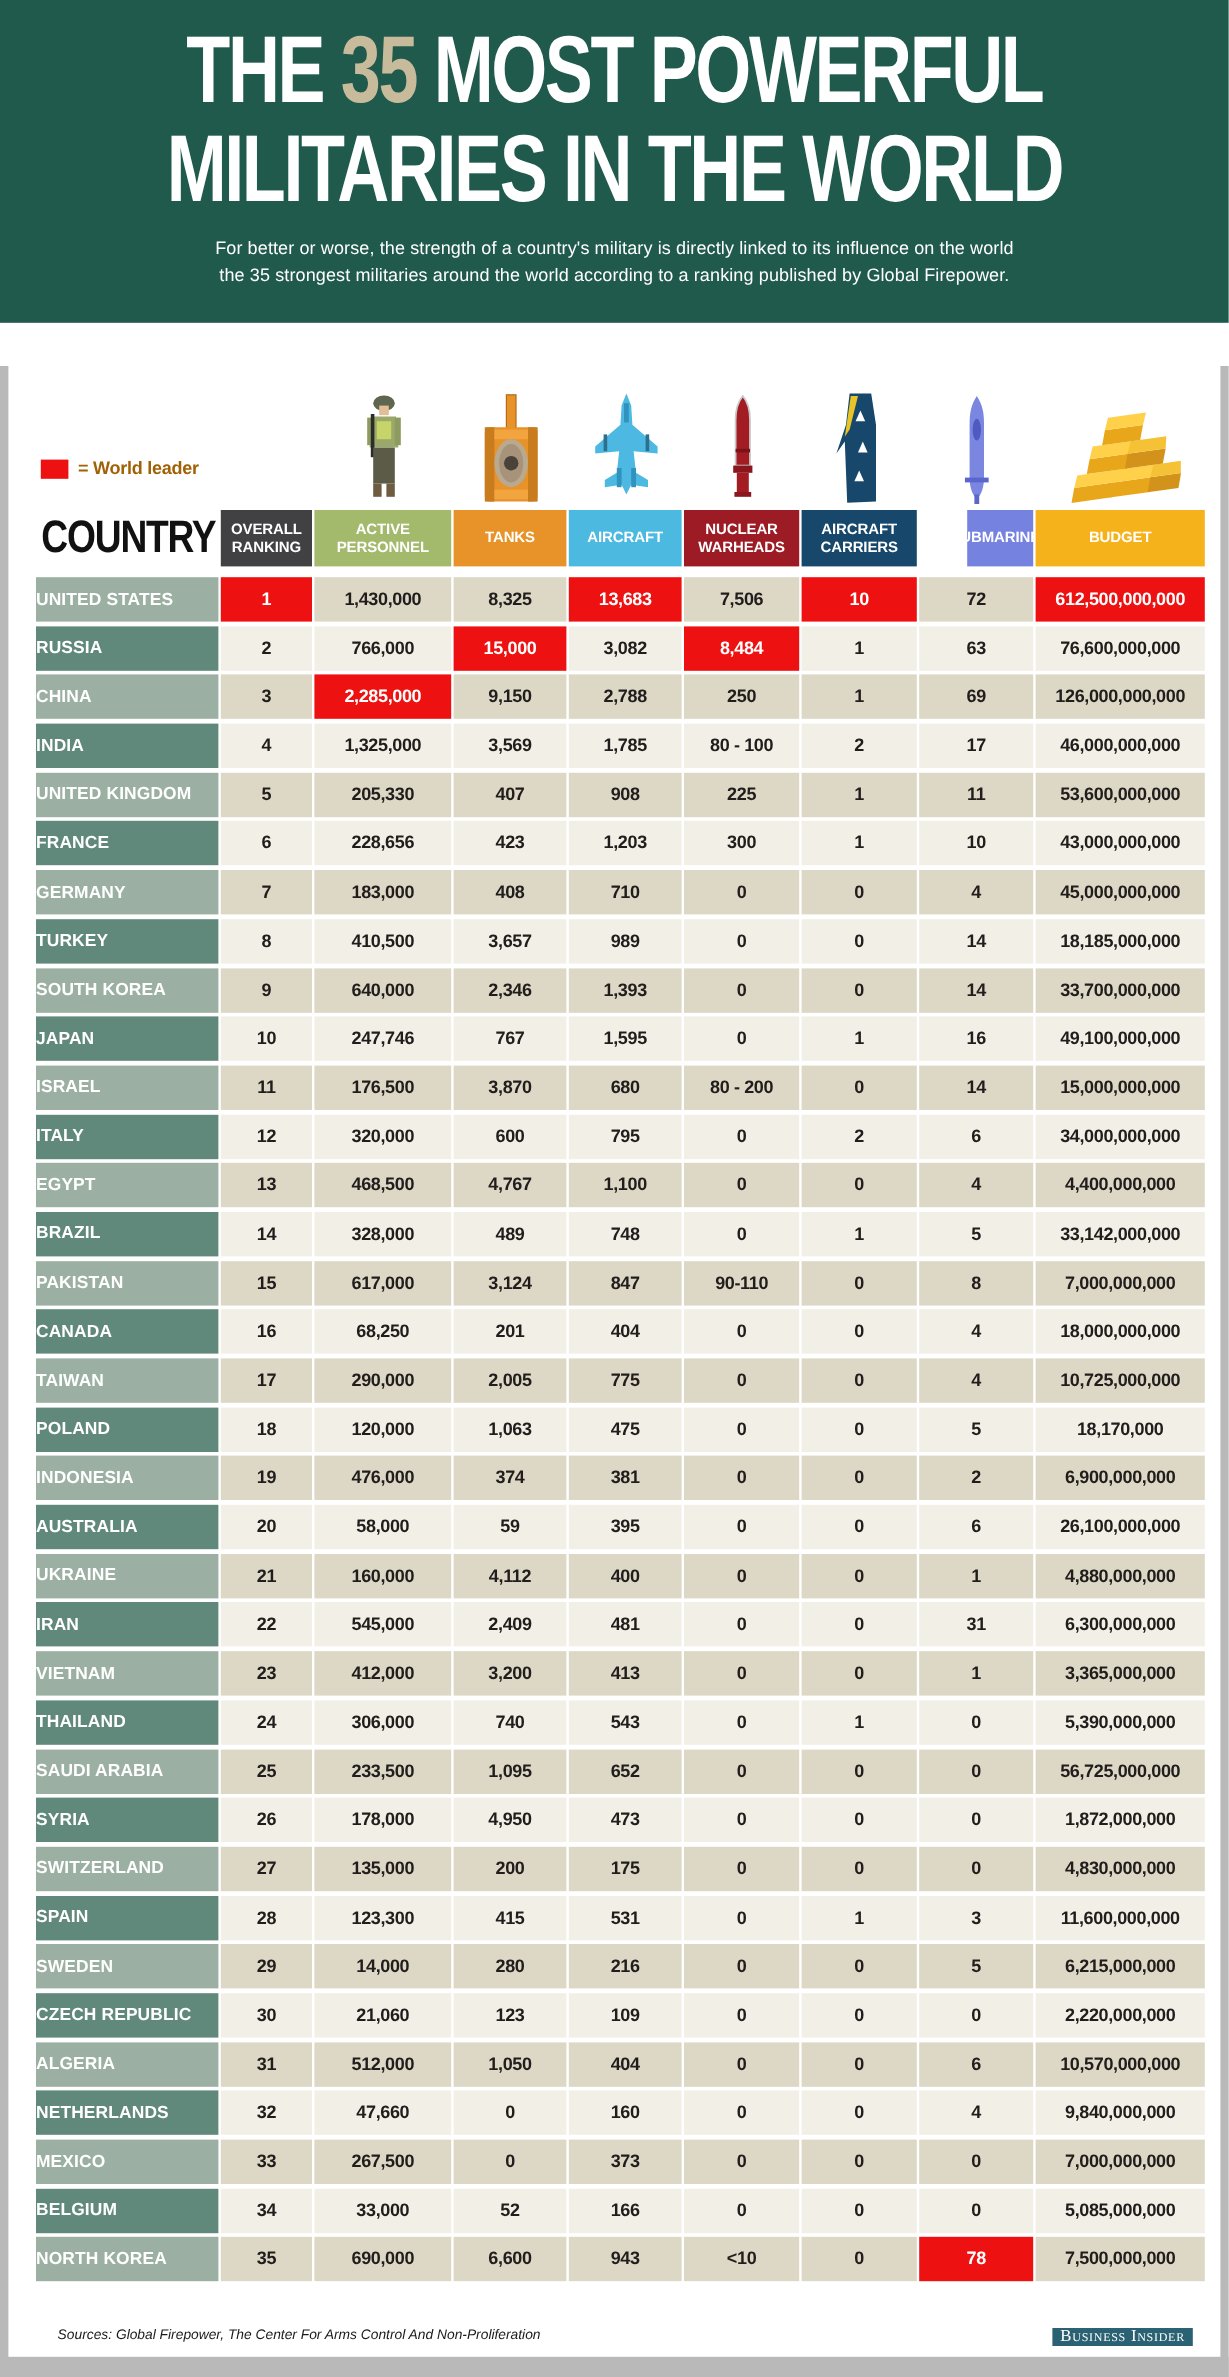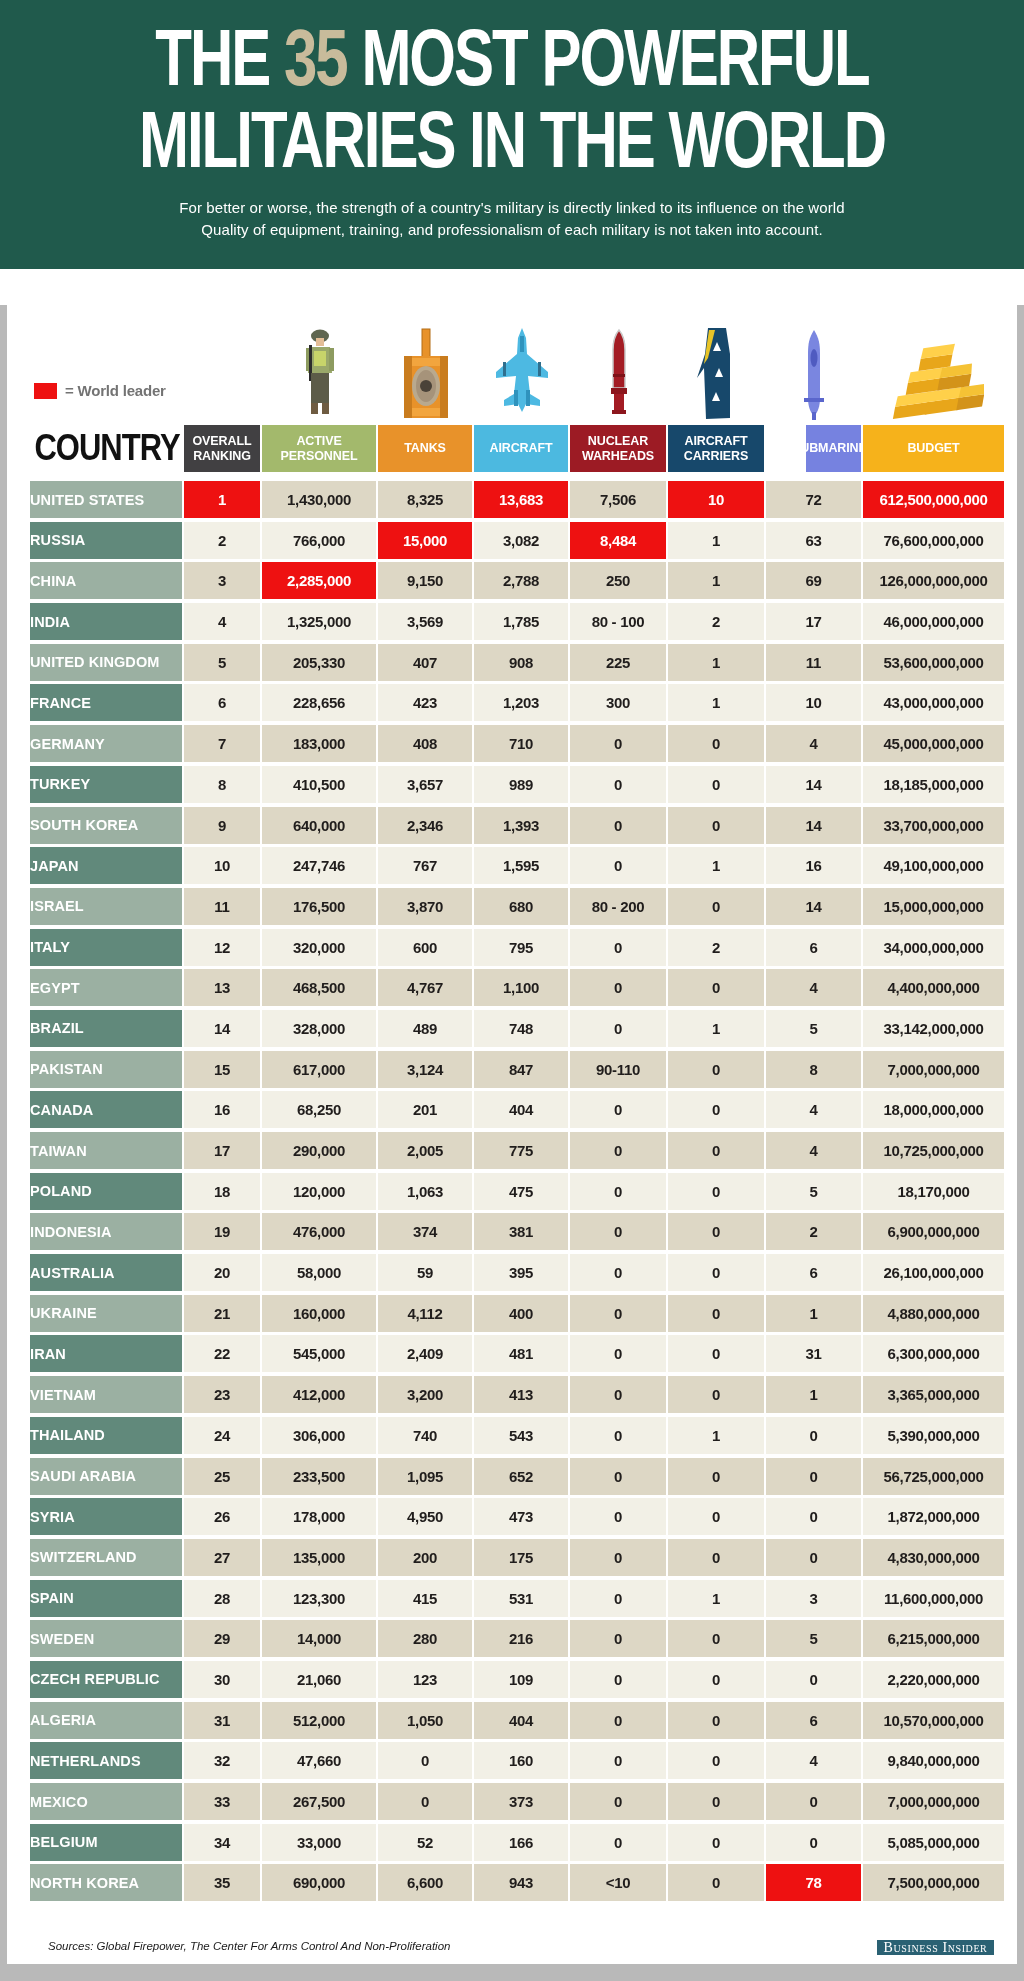--- a/index.html
+++ b/index.html
@@ -20,21 +20,21 @@
     font-size:15px;line-height:22px;font-weight:normal;letter-spacing:0.1px;
   }
   
   .rail{position:absolute;background:var(--frame-gray,#b9b9b9);}
   .rail.left{left:0;top:305px;width:7px;height:1676px;}
   .rail.right{left:1017px;top:305px;width:7px;height:1676px;}
   .rail.bottom{left:0;top:1964px;width:1024px;height:17px;}
   
   .legend{position:absolute;left:34px;top:382px;display:flex;align-items:center;gap:8px;}
   .legend .swatch{width:23px;height:16px;background:var(--world-leader-red,#ee1111);}
-  .legend .lab{font-size:15px;font-weight:bold;color:#737373;letter-spacing:-0.2px;}
+  .legend .lab{font-size:15px;font-weight:bold;color:#a16207;letter-spacing:-0.2px;}
   
   .icon{position:absolute;}
   
   .tgrid{
     position:absolute;left:30px;display:grid;
     grid-template-columns:152px 76px 114px 94px 94px 96px 96px 95px 141px;
     column-gap:2px;
   }
   .thead{top:425px;}
   .h-cell{
@@ -73,21 +73,21 @@
 </head>
 <body>
 
 <div class="masthead">
   <div class="title">
     <div><span>THE </span><span class="num">35</span><span> MOST POWERFUL</span></div>
     <div>MILITARIES IN THE WORLD</div>
   </div>
   <div class="subtitle">
     <div>For better or worse, the strength of a country's military is directly linked to its influence on the world</div>
-    <div>Quality of equipment, training, and professionalism of each military is not taken into account.</div>
+    <div>the 35 strongest militaries around the world according to a ranking published by Global Firepower.</div>
   </div>
 </div>
 
 <div class="rail left"></div>
 <div class="rail right"></div>
 <div class="rail bottom"></div>
 
 <div class="legend">
   <div class="swatch"></div>
   <div class="lab">= World leader</div>

